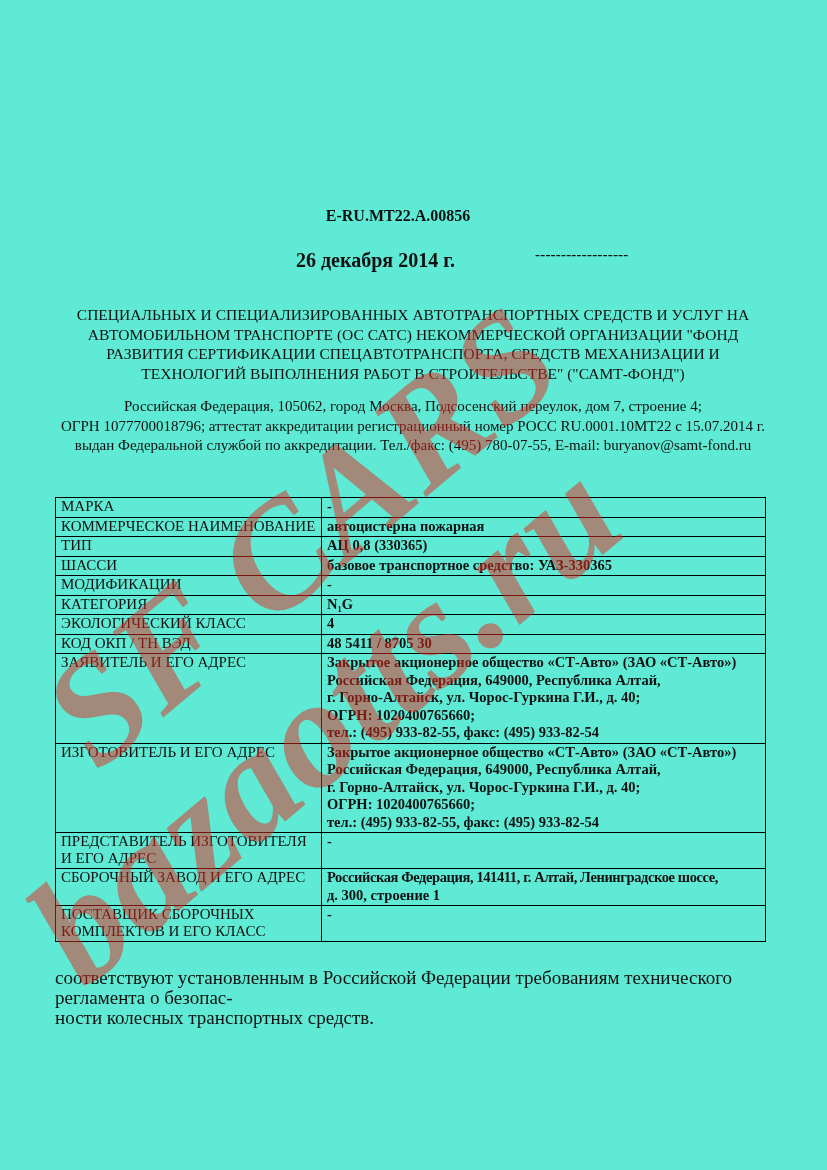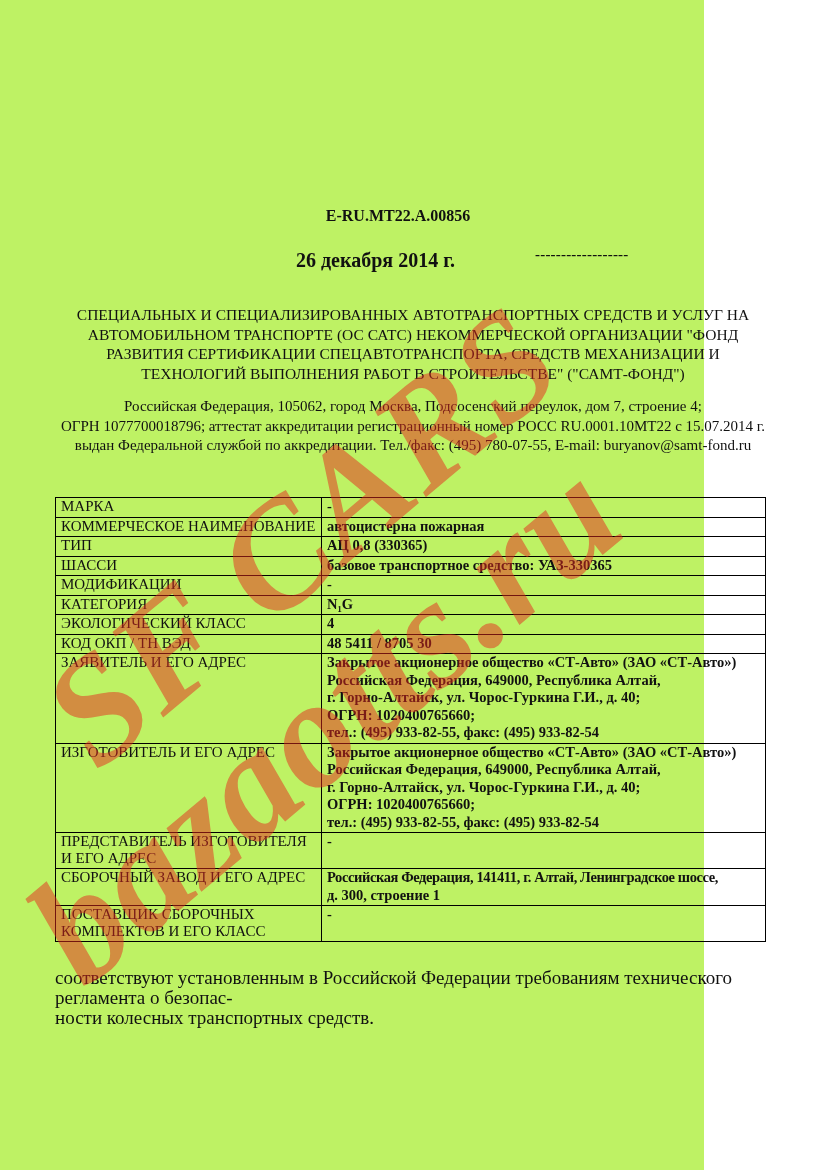--- a/index.html
+++ b/index.html
@@ -5,22 +5,22 @@
   html, body {
     margin: 0; padding: 0;
     width: 827px; height: 1170px;
     background: #ffffff;
     overflow: hidden;
     font-family: "Liberation Serif", "DejaVu Serif", serif;
     color: #111111;
   }
   .page {
     position: relative;
-    width: 704px; height: 1170px;
-    background: #bef264;
+    width: 827px; height: 1170px;
+    background: #5eead4;
   }
   
   .approval-number {
     position: absolute;
     left: 0; top: 207px; width: 796px;
     text-align: center;
     font-weight: bold;
     font-size: 16px;
   }
   .doc-date {

